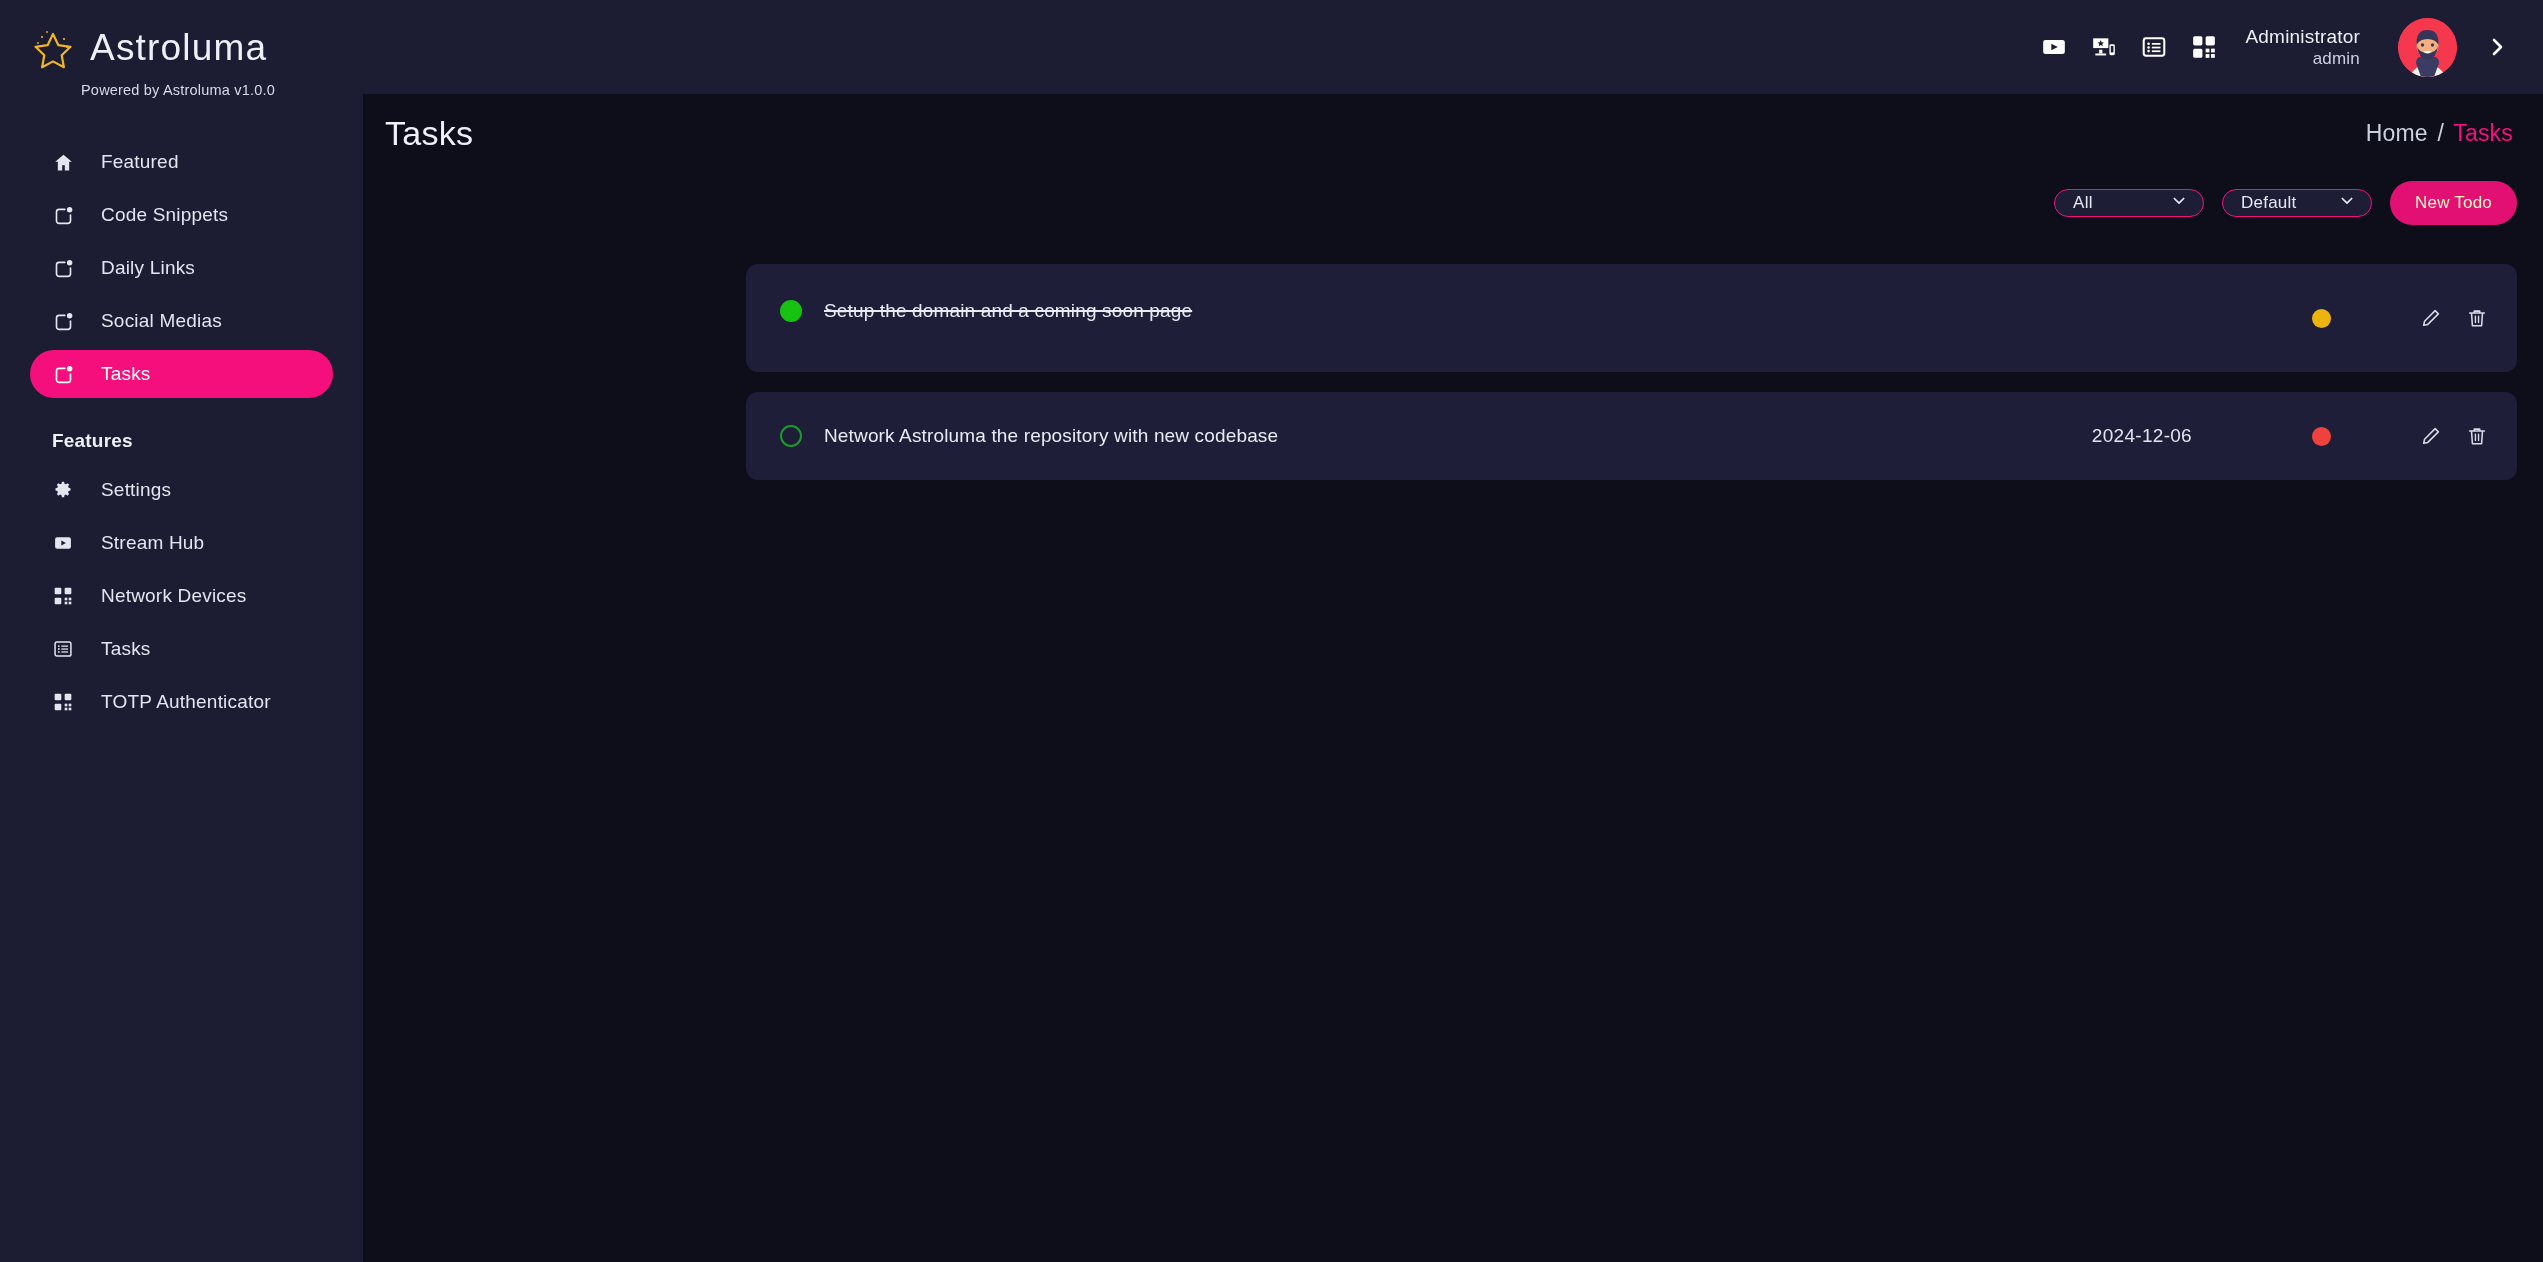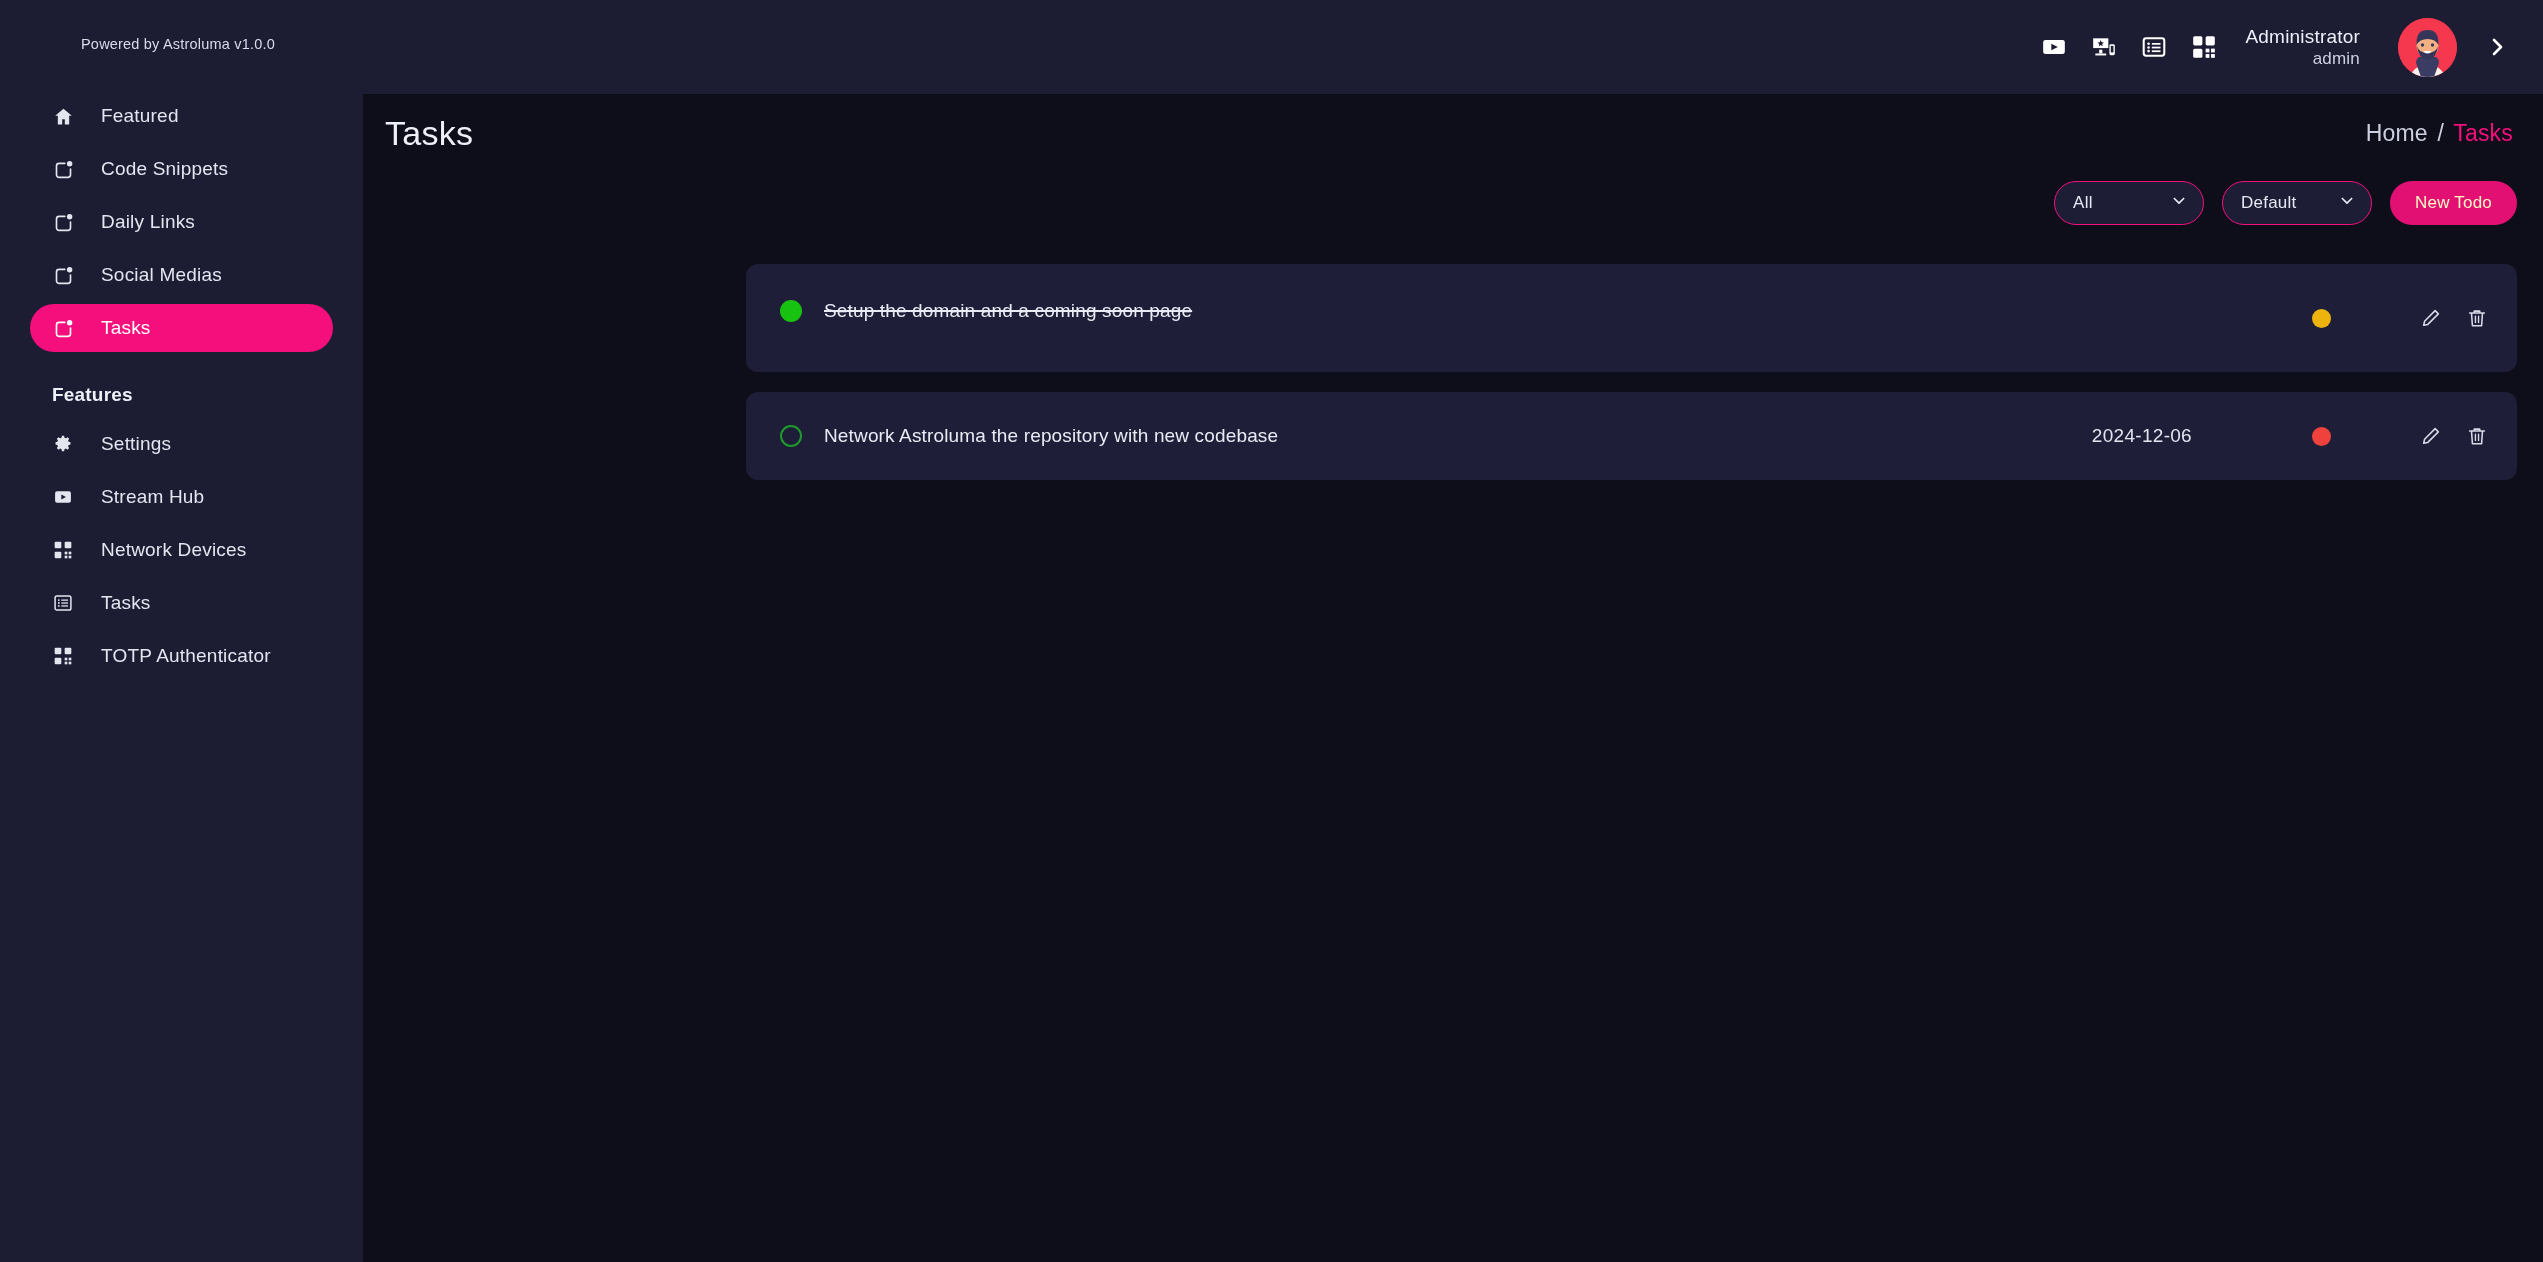--- a/index.html
+++ b/index.html
@@ -93,21 +93,21 @@
   .breadcrumb { font-size: 23px; color: #ccd0e0; letter-spacing: .2px; }
   .breadcrumb .sep { color: #ccd0e0; margin: 0 3px; }
   .breadcrumb .current { color: #f50f7c; }
 
   .toolbar {
     position: absolute; top: 181px; right: 26px;
     display: flex; align-items: center; gap: 18px;
   }
   .select-pill {
     position: relative;
-    height: 44px; min-width: 150px;
+    height: 28px; min-width: 150px;
     border: 1.4px solid #f50f7c;
     border-radius: 22px;
     background: #1d1d35;
     color: #e5e7f2;
     font-size: 17px;
     display: flex; align-items: center;
     padding: 0 18px;
     cursor: pointer;
     letter-spacing: .2px;
   }
@@ -151,20 +151,33 @@
   .task-card.done .task-actions { transform: translateY(7px); }
   .task-card.done .priority-dot { transform: translateY(7px); }
 </style>
 </head>
 <body>
 
 <div class="app">
 
   <aside class="sidebar">
     <div class="brand">
+      <div class="brand-row">
+        <span class="star-icon">
+          <svg viewBox="0 0 46 46" width="46" height="46">
+            <path d="M23 8 L28.4 19.2 L40.5 20.8 L31.7 29.2 L33.9 41.2 L23 35.4 L12.1 41.2 L14.3 29.2 L5.5 20.8 L17.6 19.2 Z" fill="none" stroke="#f2b620" stroke-width="2.2" stroke-linejoin="round"></path>
+            <circle cx="12" cy="11" r="1.1" fill="#f2b620"></circle>
+            <circle cx="34" cy="13" r="1.1" fill="#f2b620"></circle>
+            <circle cx="17" cy="6" r="0.9" fill="#f2b620"></circle>
+            <circle cx="37" cy="21" r="0.9" fill="#f2b620"></circle>
+            <circle cx="8" cy="17" r="0.9" fill="#f2b620"></circle>
+          </svg>
+        </span>
+        <span class="brand-title">Astroluma</span>
+      </div>
       <div class="brand-sub">Powered by Astroluma v1.0.0</div>
     </div>
 
     <nav class="nav">
 
       <div class="nav-item">
         <span class="nav-icon">
           <svg width="21" height="21" viewBox="0 0 24 24" fill="#e3e5ef">
             <path d="M12 3 L2.5 11 h3 V21 h5 v-6 h3 v6 h5 V11 h3 Z"></path>
           </svg>

